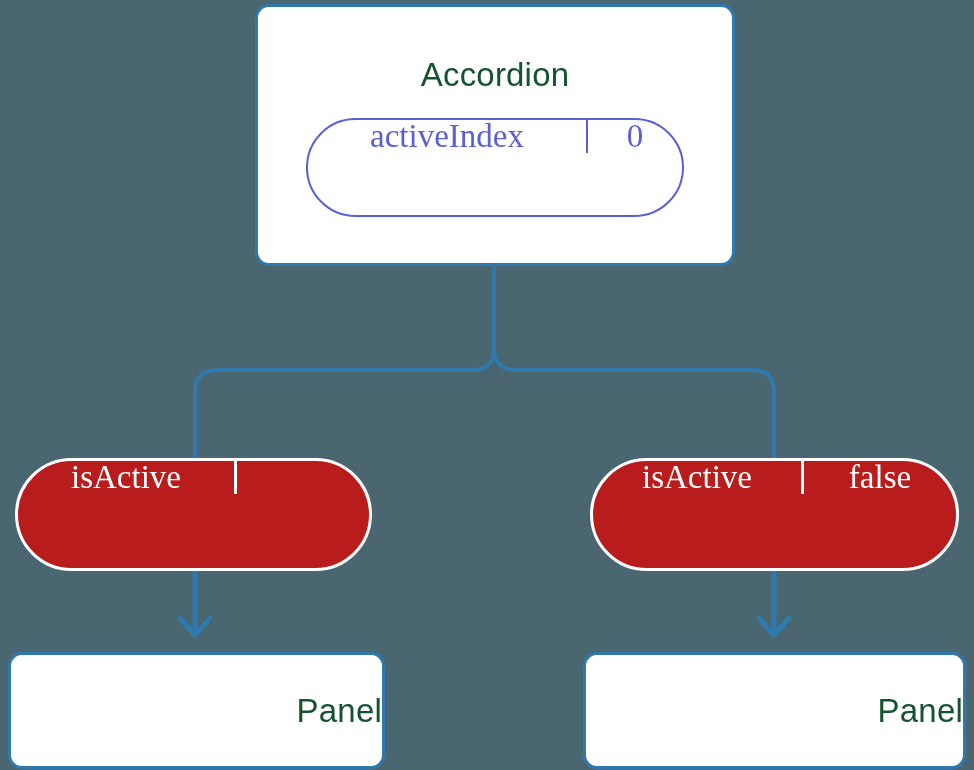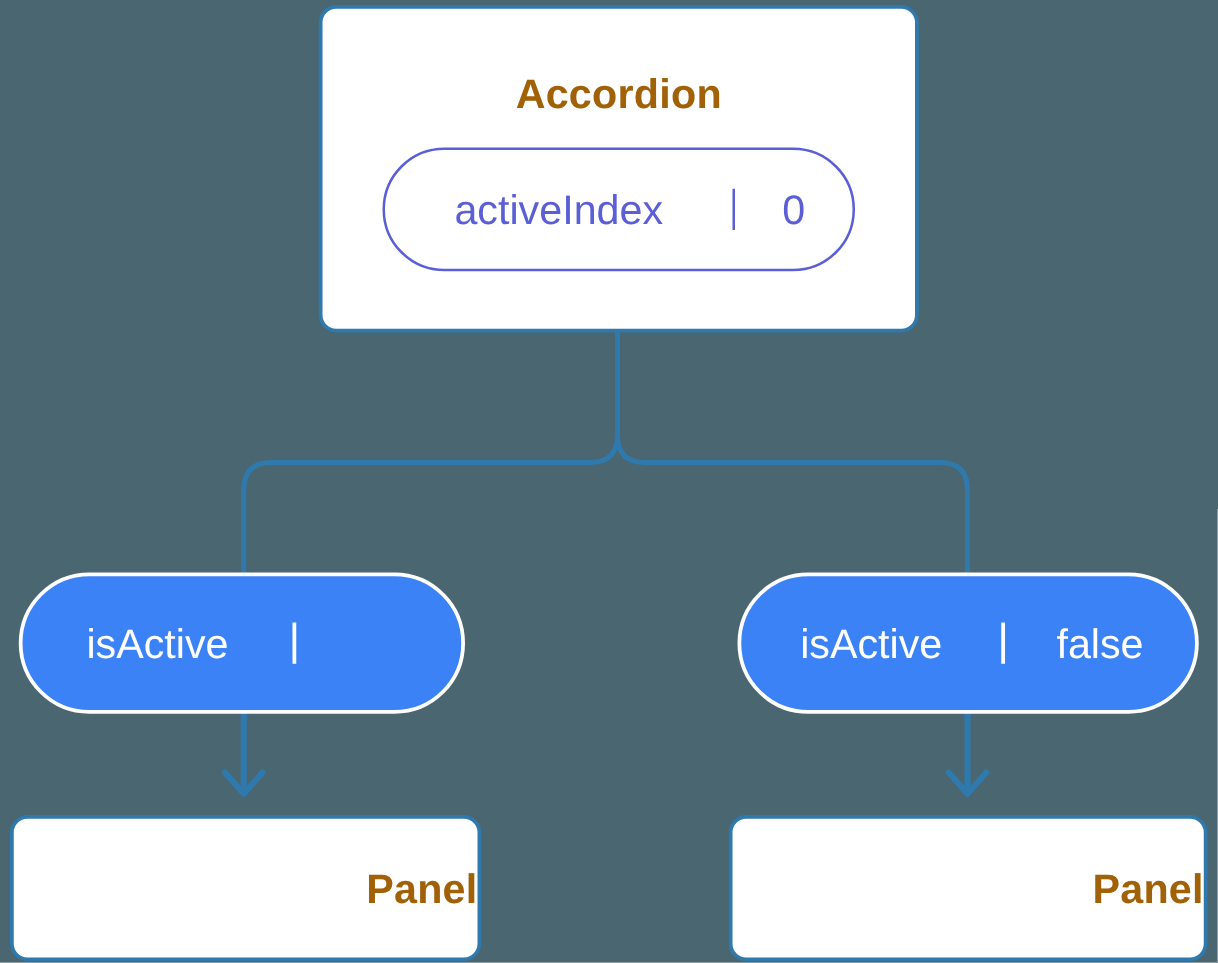--- a/index.html
+++ b/index.html
@@ -39,23 +39,23 @@
     box-sizing: border-box;
     background: #ffffff;
     border: 3px solid #2f79ac;
     border-radius: 14px;
     display: flex;
     flex-direction: column;
     align-items: center;
   }
 
   .card-title {
-    color: #a16207;
-    font-size: 33px;
-    font-weight: 700;
+    color: #14532d;
+    font-size: 33px;
+    font-weight: 400;
     letter-spacing: 0.2px;
     line-height: 1;
     white-space: nowrap;
   }
 
   
   #node-accordion {
     left: 255px;
     top: 4px;
     width: 480px;
@@ -63,24 +63,25 @@
     justify-content: flex-start;
   }
   #node-accordion .card-title {
     margin-top: 51px;
   }
 
   
   .pill {
     box-sizing: border-box;
     display: flex;
-    align-items: center;
+    align-items: flex-start;
     border-radius: 999px;
     overflow: hidden;
     white-space: nowrap;
+    font-family: Liberation Serif, serif;
   }
   .pill-key,
   .pill-value {
     display: flex;
     align-items: center;
     justify-content: center;
     line-height: 1;
   }
 
   .pill-outline {
@@ -98,21 +99,21 @@
     width: 94px;
     color: #5b5fd6;
     font-size: 33px;
   }
 
   
   .pill-filled {
     position: absolute;
     z-index: 2;
     height: 113px;
-    background: #3b82f6;
+    background: #b91c1c;
     border: 3px solid #ffffff;
   }
   .pill-filled .pill-key,
   .pill-filled .pill-value {
     color: #ffffff;
     font-size: 33px;
   }
   .pill-filled .pill-key {
     border-right: 3px solid #ffffff;
   }

